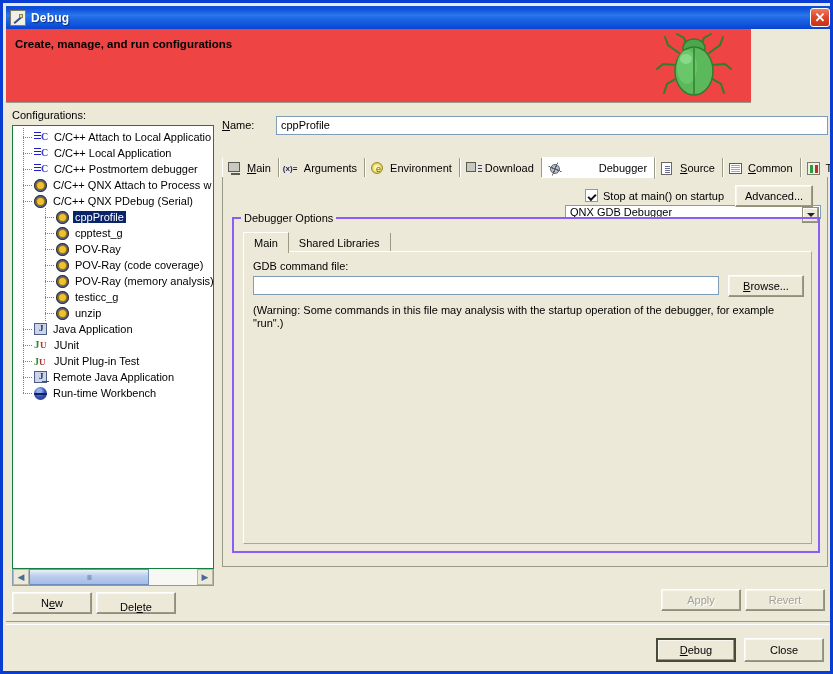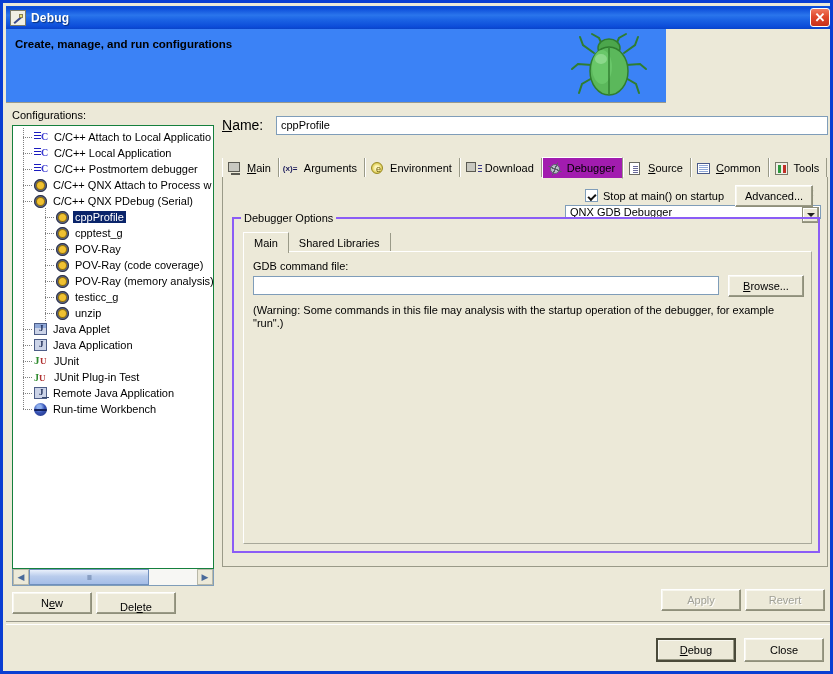--- a/index.html
+++ b/index.html
@@ -58,22 +58,22 @@
     border: 1px solid #ffffff;
     border-radius: 3px;
     box-sizing: border-box;
     display: flex; align-items: center; justify-content: center;
     color: #fff; font-size: 13px; font-weight: bold; line-height: 1;
     cursor: pointer;
   }
   
   .header {
     position: absolute; left: 3px; top: 26px;
-    width: 660px; height: 74px;
-    background: #3b82f6;
+    width: 745px; height: 74px;
+    background: #ef4444;
     border-bottom: 1px solid #9a9a8c;
     box-sizing: border-box;
     overflow: hidden;
     text-align: right;
   }
   .header-title {
     position: absolute; left: 9px; top: 9px;
     font-weight: bold; font-size: 11.5px; color: #000;
   }
   .bug {
@@ -243,21 +243,21 @@
   #del-btn  { position: absolute; left: 93px; top: 589px; width: 80px; height: 22px; align-items: flex-end; }
   
   .right-pane {
     position: absolute; left: 219px; top: 106px;
     width: 606px; height: 477px;
   }
   .name-row {
     position: absolute; left: 0; top: 6px; width: 606px; height: 20px;
     display: flex; align-items: center;
   }
-  .name-label { width: 54px; font-size: 14px; }
+  .name-label { width: 54px; font-size: 11px; }
   .name-input {
     flex: 1; height: 19px; background: #ffffff;
     border: 1px solid #7f9db9; box-sizing: border-box;
     display: flex; align-items: center; padding-left: 4px;
     font-size: 11px; color: #000;
   }
   
   .tabstrip {
     position: absolute; left: 0; top: 47px; width: 606px; height: 22px;
     display: flex; align-items: flex-end;
@@ -265,26 +265,26 @@
   }
   .tab {
     height: 20px; display: flex; align-items: center;
     padding: 0 7px 0 5px; font-size: 11px;
     border-left: 1px solid #ffffff;
     border-right: 1px solid #9a9a88;
     background: #ece9d8; box-sizing: border-box;
     position: relative; cursor: pointer;
   }
   .tab.active {
-    height: 22px; background: #a21caf;
+    height: 22px; background: #ffffff;
     border-top: 1px solid #ffffff;
     border-left: 1px solid #ffffff;
     border-right: 1px solid #9a9a88;
     border-bottom: 1px solid #ece9d8;
-    z-index: 2; margin-bottom: -1px;
+    z-index: 2; margin-bottom: -1px; gap: 32px;
   }
   .tab .tabi { width: 15px; height: 15px; margin-right: 4px; position: relative; flex: none; }
   
   .ti-main { background: #c8c8c0; border: 1px solid #5a5a52; width: 12px; height: 10px; margin-top: 1px; box-sizing: border-box; }
   .ti-main:after { content:""; position:absolute; left:2px; top:10px; width:9px; height:2px; background:#5a5a52; }
   .ti-args:before { content: "(x)="; position: absolute; left: -2px; top: 0; font-size: 8px; color: #1b1b5a; line-height: 15px; font-weight: bold; }
   .ti-env { width: 12px; height: 12px; margin-top: 1px; border-radius: 50%; border: 1px solid #9a8a20; background: radial-gradient(circle at 50% 50%, #fdf5b8 0 30%, #e6d76a 60%, #b8a830 100%); box-sizing: border-box; }
   .ti-env:after { content:"e"; position:absolute; left:4px; top:-1px; font-size:9px; color:#6a5c10; line-height: 15px; }
   .ti-dl { background: #c8c8c0; border: 1px solid #5a5a52; width: 10px; height: 10px; margin-top: 1px; box-sizing: border-box; }
   .ti-dl:after { content:""; position:absolute; left:11px; top:2px; width:4px; height:9px; background: repeating-linear-gradient(to bottom, #3a3a8a 0 1px, transparent 1px 3px); }
@@ -523,27 +523,20 @@
             <span class="vline"></span>
             <span class="vline2"></span>
           </span>
           <span class="ticon ic-qnx"></span>
           <span class="tlabel">unzip</span>
         </div>
         <div class="tree-row">
           <span class="dots">
             <span class="vline"></span>
           </span>
-          <span class="ticon ic-japplet"></span>
-          <span class="tlabel">Java Applet</span>
-        </div>
-        <div class="tree-row">
-          <span class="dots">
-            <span class="vline"></span>
-          </span>
           <span class="ticon ic-japp"></span>
           <span class="tlabel">Java Application</span>
         </div>
         <div class="tree-row">
           <span class="dots">
             <span class="vline"></span>
           </span>
           <span class="ticon ic-junit"></span>
           <span class="tlabel">JUnit</span>
         </div>

